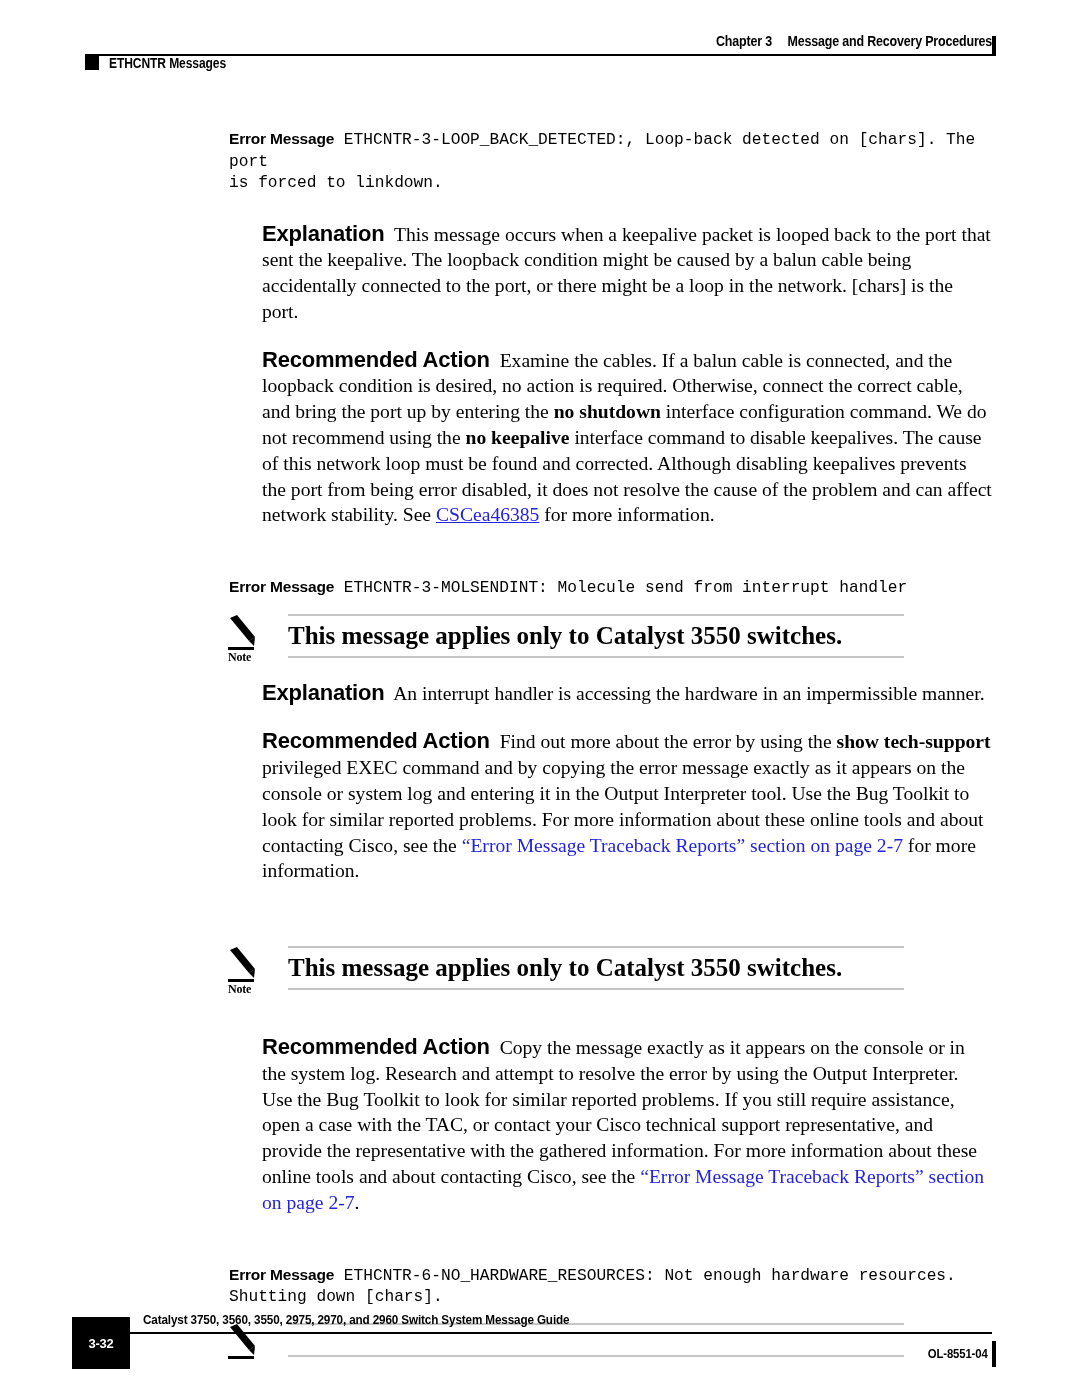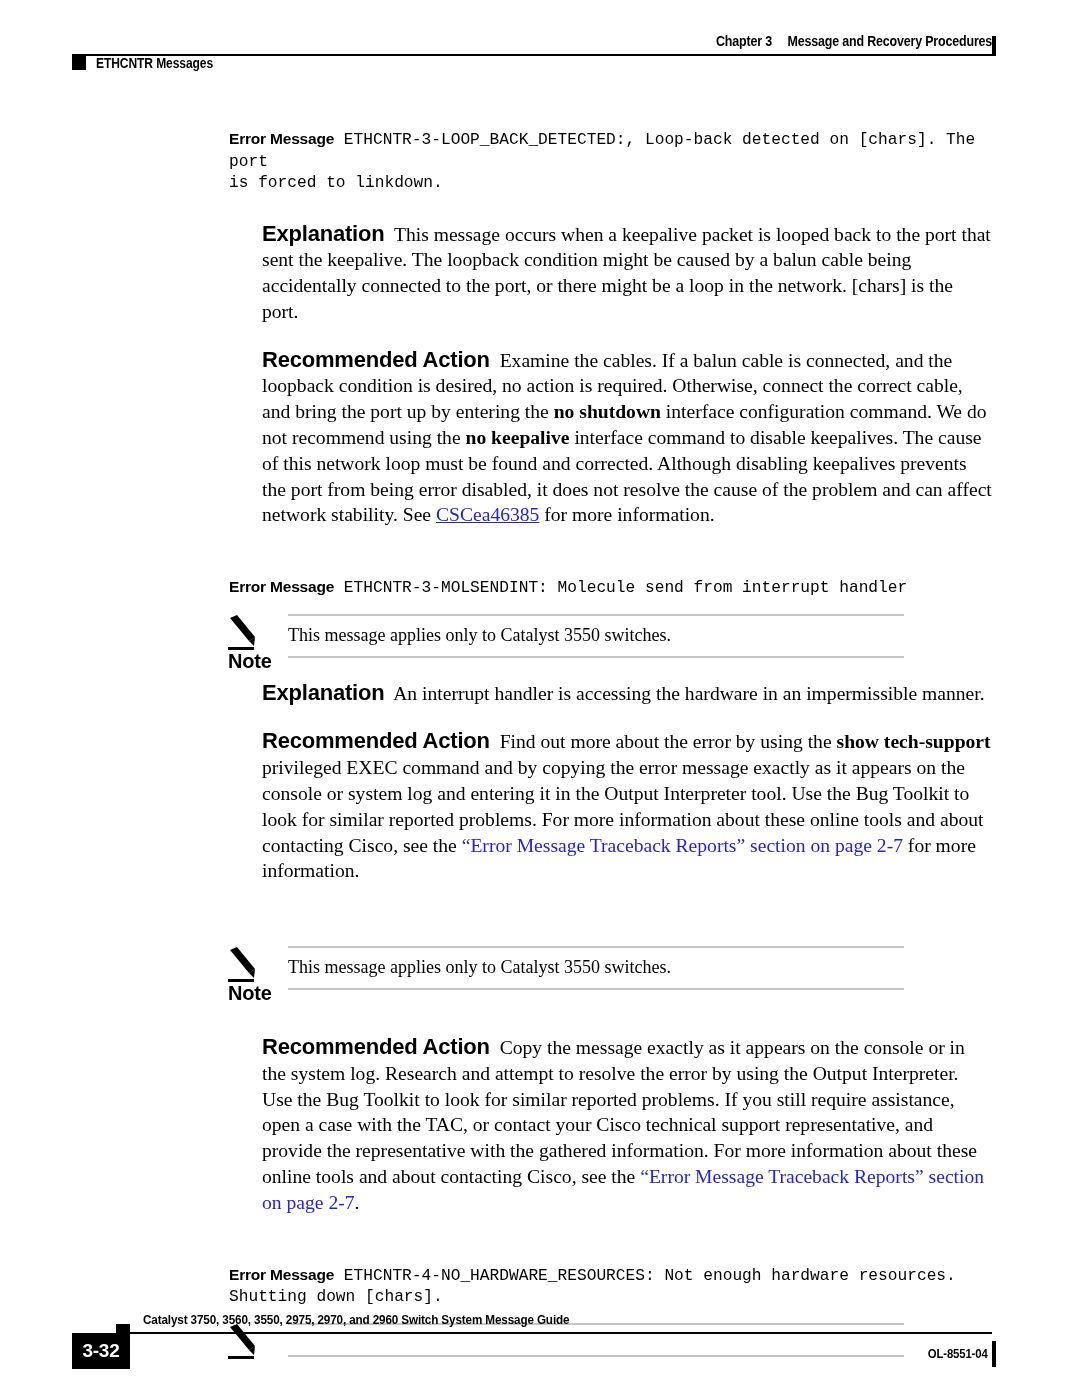--- a/index.html
+++ b/index.html
@@ -10,21 +10,21 @@
     background: #ffffff;
     font-family: "Liberation Serif", "DejaVu Serif", serif;
     color: #000000;
     position: relative;
     overflow: hidden;
   }
 
   
   .page-header {
     position: absolute;
-    left: 0; right: 0; top: 0;
+    left: 13px; right: 0; top: 0;
     height: 90px;
   }
   .hdr-right {
     position: absolute;
     right: 88px;
     top: 33px;
     font-family: "Liberation Sans Narrow", "Liberation Sans", sans-serif;
     font-weight: bold;
     font-size: 14.5px;
     letter-spacing: -0.2px;
@@ -141,30 +141,31 @@
   .note-icon svg { display: block; }
   .note-body {
     margin-left: 288px;
     margin-right: 88px;
     border-top: 2px solid #c5c5c5;
     border-bottom: 2px solid #c5c5c5;
     padding: 7px 0 7px 0;
     min-height: 34px;
   }
   .note-text {
-    font-size: 18px;
+    font-size: 25px;
     line-height: 25.8px;
+    font-weight: bold;
   }
   .note-label {
     position: absolute;
     left: 228px;
     top: 36px;
-    font-family: Liberation Sans, sans-serif;
-    font-weight: bold;
-    font-size: 20px;
+    font-family: Liberation Serif, serif;
+    font-weight: bold;
+    font-size: 12px;
     letter-spacing: -0.2px;
   }
 
   
   .page-footer {
     position: absolute;
     left: 0; right: 0; bottom: 0;
     height: 110px;
     padding-left: 8px;
   }
@@ -194,26 +195,26 @@
     bottom: 59px;
     width: 14px;
     height: 14px;
     background: #000000;
   }
   .ftr-pagebox {
     position: absolute;
     left: 72px;
     bottom: 28px;
     width: 58px;
-    height: 36px;
+    height: 52px;
     background: #000000;
     color: #ffffff;
     font-family: "Liberation Sans Narrow", "Liberation Sans", sans-serif;
     font-weight: bold;
-    font-size: 19px;
+    font-size: 13px;
     letter-spacing: -0.3px;
     display: flex;
     align-items: center;
     justify-content: center;
   }
   .ftr-docid {
     position: absolute;
     right: 92px;
     bottom: 36px;
     font-family: "Liberation Sans Narrow", "Liberation Sans", sans-serif;
@@ -318,21 +319,21 @@
 
     <div class="sp-md"></div>
 
     <p class="para"><span class="lbl">Recommended Action</span>&nbsp; <span>Copy the message exactly as it appears on the console or in the system log. Research and attempt to resolve the error by using the Output Interpreter. Use the Bug Toolkit to look for similar reported problems. If you still require assistance, open a case with the TAC, or contact your Cisco technical support representative, and provide the representative with the gathered information. For more information about these online tools and about contacting Cisco, see the </span><a class="xref" href="#">“Error Message Traceback Reports” section on page 2-7</a><span>.</span></p>
   </div>
 
   <div class="sp-lg"></div>
   <div class="sp-md"></div>
 
   <div>
-    <p class="errmsg"><span class="lbl">Error Message</span> <span>ETHCNTR-4-NO_HARDWARE_RESOURCES: Not enough hardware resources.
+    <p class="errmsg"><span class="lbl">Error Message</span> <span>ETHCNTR-6-NO_HARDWARE_RESOURCES: Not enough hardware resources.
 Shutting down [chars].</span></p>
 
     <div class="sp-sm"></div>
 
     <div class="note">
       <div class="note-icon">
         <svg width="30" height="38" viewBox="0 0 30 38" xmlns="http://www.w3.org/2000/svg">
           <polygon points="2,4 9,1 27,23 21,27" fill="#000000"></polygon>
           <polygon points="21,27 27,23 26,32" fill="#000000"></polygon>
           <rect x="0" y="33" width="26" height="3" fill="#000000"></rect>

